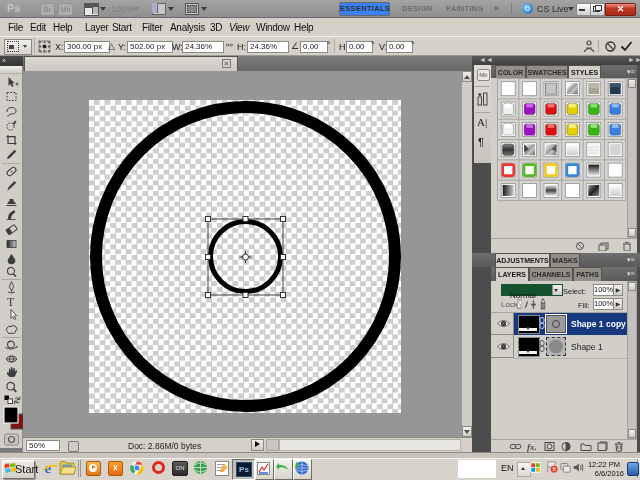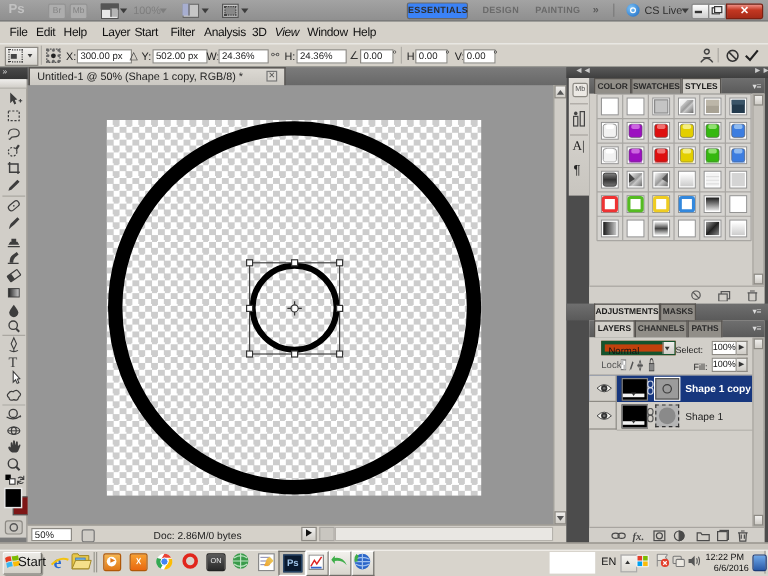--- a/index.html
+++ b/index.html
@@ -225,21 +225,20 @@
       </defs>
  <rect x="11" y="358" width="13" height="15" fill="#7e1616" stroke="#555" stroke-width="1"></rect>
  <rect x="4" y="351" width="14" height="16" fill="#000" stroke="#e8e8e8" stroke-width="1.2"></rect>
  <rect x="4.5" y="378" width="14" height="11" rx="2" fill="#c9c6c0" stroke="#8d8a84" stroke-width="1"></rect>
  <circle cx="11.5" cy="383.5" r="3" fill="none" stroke="#555" stroke-width="1.2"></circle>
  <rect x="0" y="392" width="22" height="8" fill="#7b7b7b"></rect>
 </svg>
 
 <div class="abs" style="left:23px;top:56px;width:449px;height:15px;background:linear-gradient(#7b7b7b,#686868);"></div>
 <div class="abs" style="left:24px;top:56px;width:214px;height:15px;background:linear-gradient(#dcd9d3,#cbc8c2);border:1px solid #55524e;border-bottom:none;box-sizing:border-box;"></div>
-<div class="abs" style="left:31px;top:59px;font-size:9px;color:#1e1e1e;">Untitled-1 @ 50% (Shape 1 copy, RGB/8) *</div>
 <div class="abs" style="left:222px;top:59px;width:9px;height:9px;border:1px solid #777;background:#d8d5cf;box-sizing:border-box;font-size:7px;color:#555;text-align:center;line-height:7px;">✕</div>
 
 <div id="canvas" class="abs" style="left:89px;top:100px;width:312px;height:313px;background:
  repeating-conic-gradient(#cdcdcd 0% 25%, #ffffff 0% 50%);background-size:10.66px 10.66px;"></div>
 
 <svg class="abs" style="left:89px;top:100px;" width="312" height="313" viewBox="0 0 312 313">
  <circle cx="156.5" cy="156.5" r="149.5" fill="none" stroke="#000" stroke-width="12"></circle>
  <circle cx="156.5" cy="156.5" r="35" fill="none" stroke="#000" stroke-width="5"></circle>
  <rect x="119" y="119" width="75" height="76" fill="none" stroke="#444" stroke-width="1"></rect>
  <g fill="#fff" stroke="#333" stroke-width="1">
@@ -464,21 +463,21 @@
 <div class="abs" style="left:550px;top:253px;width:30px;height:14px;background:#918e88;border:1px solid #55524e;border-bottom:none;box-sizing:border-box;font-size:7px;font-weight:bold;color:#2a2a2a;text-align:center;line-height:14px;">MASKS</div>
 <div class="abs" style="left:627px;top:256px;font-size:7px;color:#ddd;">▾≡</div>
 
 <div class="abs" style="left:491px;top:267px;width:146px;height:186px;background:#d2cfc9;"></div>
 <div class="abs" style="left:491px;top:267px;width:146px;height:14px;background:linear-gradient(#6f6f6f,#5a5a5a);"></div>
 <div class="abs" style="left:495px;top:267px;width:34px;height:14px;background:#d2cfc9;border:1px solid #55524e;border-bottom:none;box-sizing:border-box;font-size:7px;font-weight:bold;color:#1a1a1a;text-align:center;line-height:14px;">LAYERS</div>
 <div class="abs" style="left:529px;top:267px;width:44px;height:14px;background:#918e88;border:1px solid #55524e;border-bottom:none;box-sizing:border-box;font-size:7px;font-weight:bold;color:#2a2a2a;text-align:center;line-height:14px;">CHANNELS</div>
 <div class="abs" style="left:573px;top:267px;width:29px;height:14px;background:#918e88;border:1px solid #55524e;border-bottom:none;box-sizing:border-box;font-size:7px;font-weight:bold;color:#2a2a2a;text-align:center;line-height:14px;">PATHS</div>
 <div class="abs" style="left:627px;top:270px;font-size:7px;color:#ddd;">▾≡</div>
 
-<div class="abs" style="left:501px;top:284px;width:62px;height:12px;background:#c2410c;border:3px solid #14532d;box-sizing:border-box;font-size:8px;color:#111;line-height:11px;padding-left:3px;">Normal</div>
+<div class="abs" style="left:501px;top:284px;width:62px;height:12px;background:#c2410c;border:6px solid #14532d;box-sizing:border-box;font-size:8px;color:#111;line-height:11px;padding-left:3px;">Normal</div>
 <div class="abs" style="left:552px;top:285px;width:10px;height:10px;background:linear-gradient(#f0efed,#cfccc6);border-left:1px solid #8d8a84;box-sizing:border-box;"></div>
 <div class="abs" style="left:554px;top:289px;width:0;height:0;border-left:2.5px solid transparent;border-right:2.5px solid transparent;border-top:3.5px solid #333;"></div>
 <div class="abs" style="left:563px;top:287px;font-size:7.5px;color:#222;">Select:</div>
 <div class="abs" style="left:593px;top:284px;width:21px;height:12px;background:#fff;border:1px solid #8d8a84;box-sizing:border-box;font-size:7.5px;color:#111;line-height:10px;text-align:center;">100%</div>
 <div class="abs" style="left:614px;top:284px;width:9px;height:12px;background:linear-gradient(#f0efed,#cfccc6);border:1px solid #8d8a84;border-left:none;box-sizing:border-box;font-size:6px;color:#333;text-align:center;line-height:11px;">▶</div>
 
 <div class="abs" style="left:501px;top:300px;font-size:8px;color:#555;">Lock:</div>
 <svg class="abs" style="left:517px;top:298px;" width="30" height="12" viewBox="0 0 60 12" preserveAspectRatio="none">
  <rect x="1" y="2" width="8" height="8" fill="#fff" stroke="#777" stroke-width="1"></rect>
       <rect x="1" y="2" width="4" height="4" fill="#bbb"></rect>

